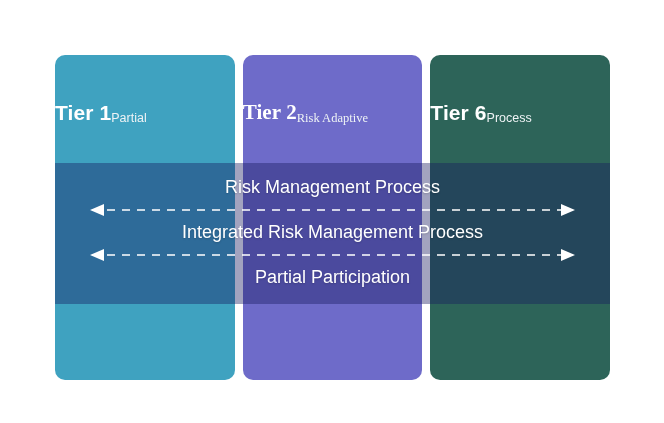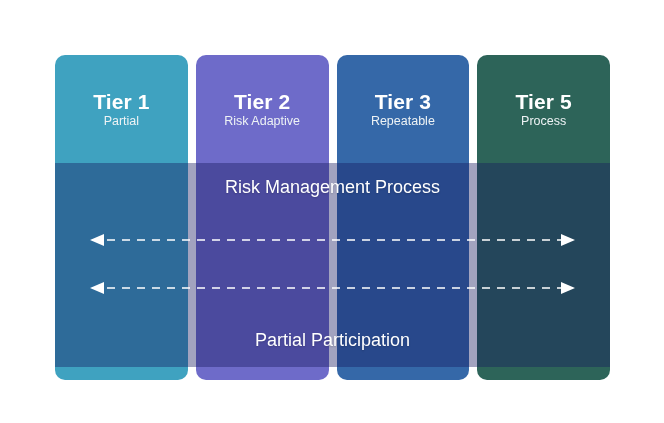--- a/index.html
+++ b/index.html
@@ -28,48 +28,46 @@
     height: 325px;
     display: flex;
     gap: 8px;
   }
 
   .tier-card {
     flex: 1 1 0;
     border-radius: 10px;
     position: relative;
     display: flex;
-    flex-direction: column;
-    align-items: center;
-    padding-top: 35px;
+    padding-top: 46px;
   }
 
   .tier-title {
     color: #ffffff;
     font-size: 21px;
     font-weight: bold;
     letter-spacing: 0.1px;
     line-height: 1.1;
   }
 
   .tier-subtitle {
     color: #eef3f5;
     font-size: 12.5px;
     font-weight: normal;
-    margin-top: 2px;
+    margin-top: 11px;
     line-height: 1.1;
   }
 
   
   .overlay-band {
     position: absolute;
     left: 55px;
     top: 163px;
     width: 555px;
-    height: 204px;
+    height: 141px;
     background: rgba(22, 24, 96, 0.40);
     display: flex;
     flex-direction: column;
     justify-content: space-between;
     padding: 14px 0 16px 0;
     pointer-events: none;
   }
 
   .band-label {
     color: #ffffff;
@@ -98,49 +96,46 @@
 
 <div id="diagram">
 
   <div class="tiers-row">
 
     <div class="tier-card" style="background: rgb(63, 162, 192);">
       <div class="tier-title">Tier 1</div>
       <div class="tier-subtitle">Partial</div>
     </div>
 
-    <div class="tier-card" style="background: rgb(110, 107, 201);">
+    <div class="tier-card" style="background: rgb(110, 107, 201); font-family: Liberation Serif, serif;">
       <div class="tier-title">Tier 2</div>
       <div class="tier-subtitle">Risk Adaptive</div>
     </div>
 
-    <div class="tier-card" style="background: rgb(53, 104, 168);">
-      <div class="tier-title">Tier 3</div>
-      <div class="tier-subtitle">Repeatable</div>
-    </div>
 
     <div class="tier-card" style="background: rgb(45, 100, 89);">
-      <div class="tier-title">Tier 5</div>
+      <div class="tier-title">Tier 6</div>
       <div class="tier-subtitle">Process</div>
     </div>
 
   </div>
 
   <div class="overlay-band" style="background: rgba(22, 24, 96, 0.4);">
 
     <div class="band-label">Risk Management Process</div>
 
     <div class="arrow-row">
       <svg width="525" height="14" viewBox="0 0 525 14">
         <line x1="22" y1="7" x2="503" y2="7" stroke="#ffffff" stroke-width="1.6" stroke-dasharray="8 7"></line>
         <polygon points="20,7 34,1 34,13" fill="#ffffff"></polygon>
         <polygon points="505,7 491,1 491,13" fill="#ffffff"></polygon>
       </svg>
     </div>
 
+    <div class="band-label">Integrated Risk Management Process</div>
 
     <div class="arrow-row">
       <svg width="525" height="14" viewBox="0 0 525 14">
         <line x1="22" y1="7" x2="503" y2="7" stroke="#ffffff" stroke-width="1.6" stroke-dasharray="8 7"></line>
         <polygon points="20,7 34,1 34,13" fill="#ffffff"></polygon>
         <polygon points="505,7 491,1 491,13" fill="#ffffff"></polygon>
       </svg>
     </div>
 
     <div class="band-label">Partial Participation</div>

